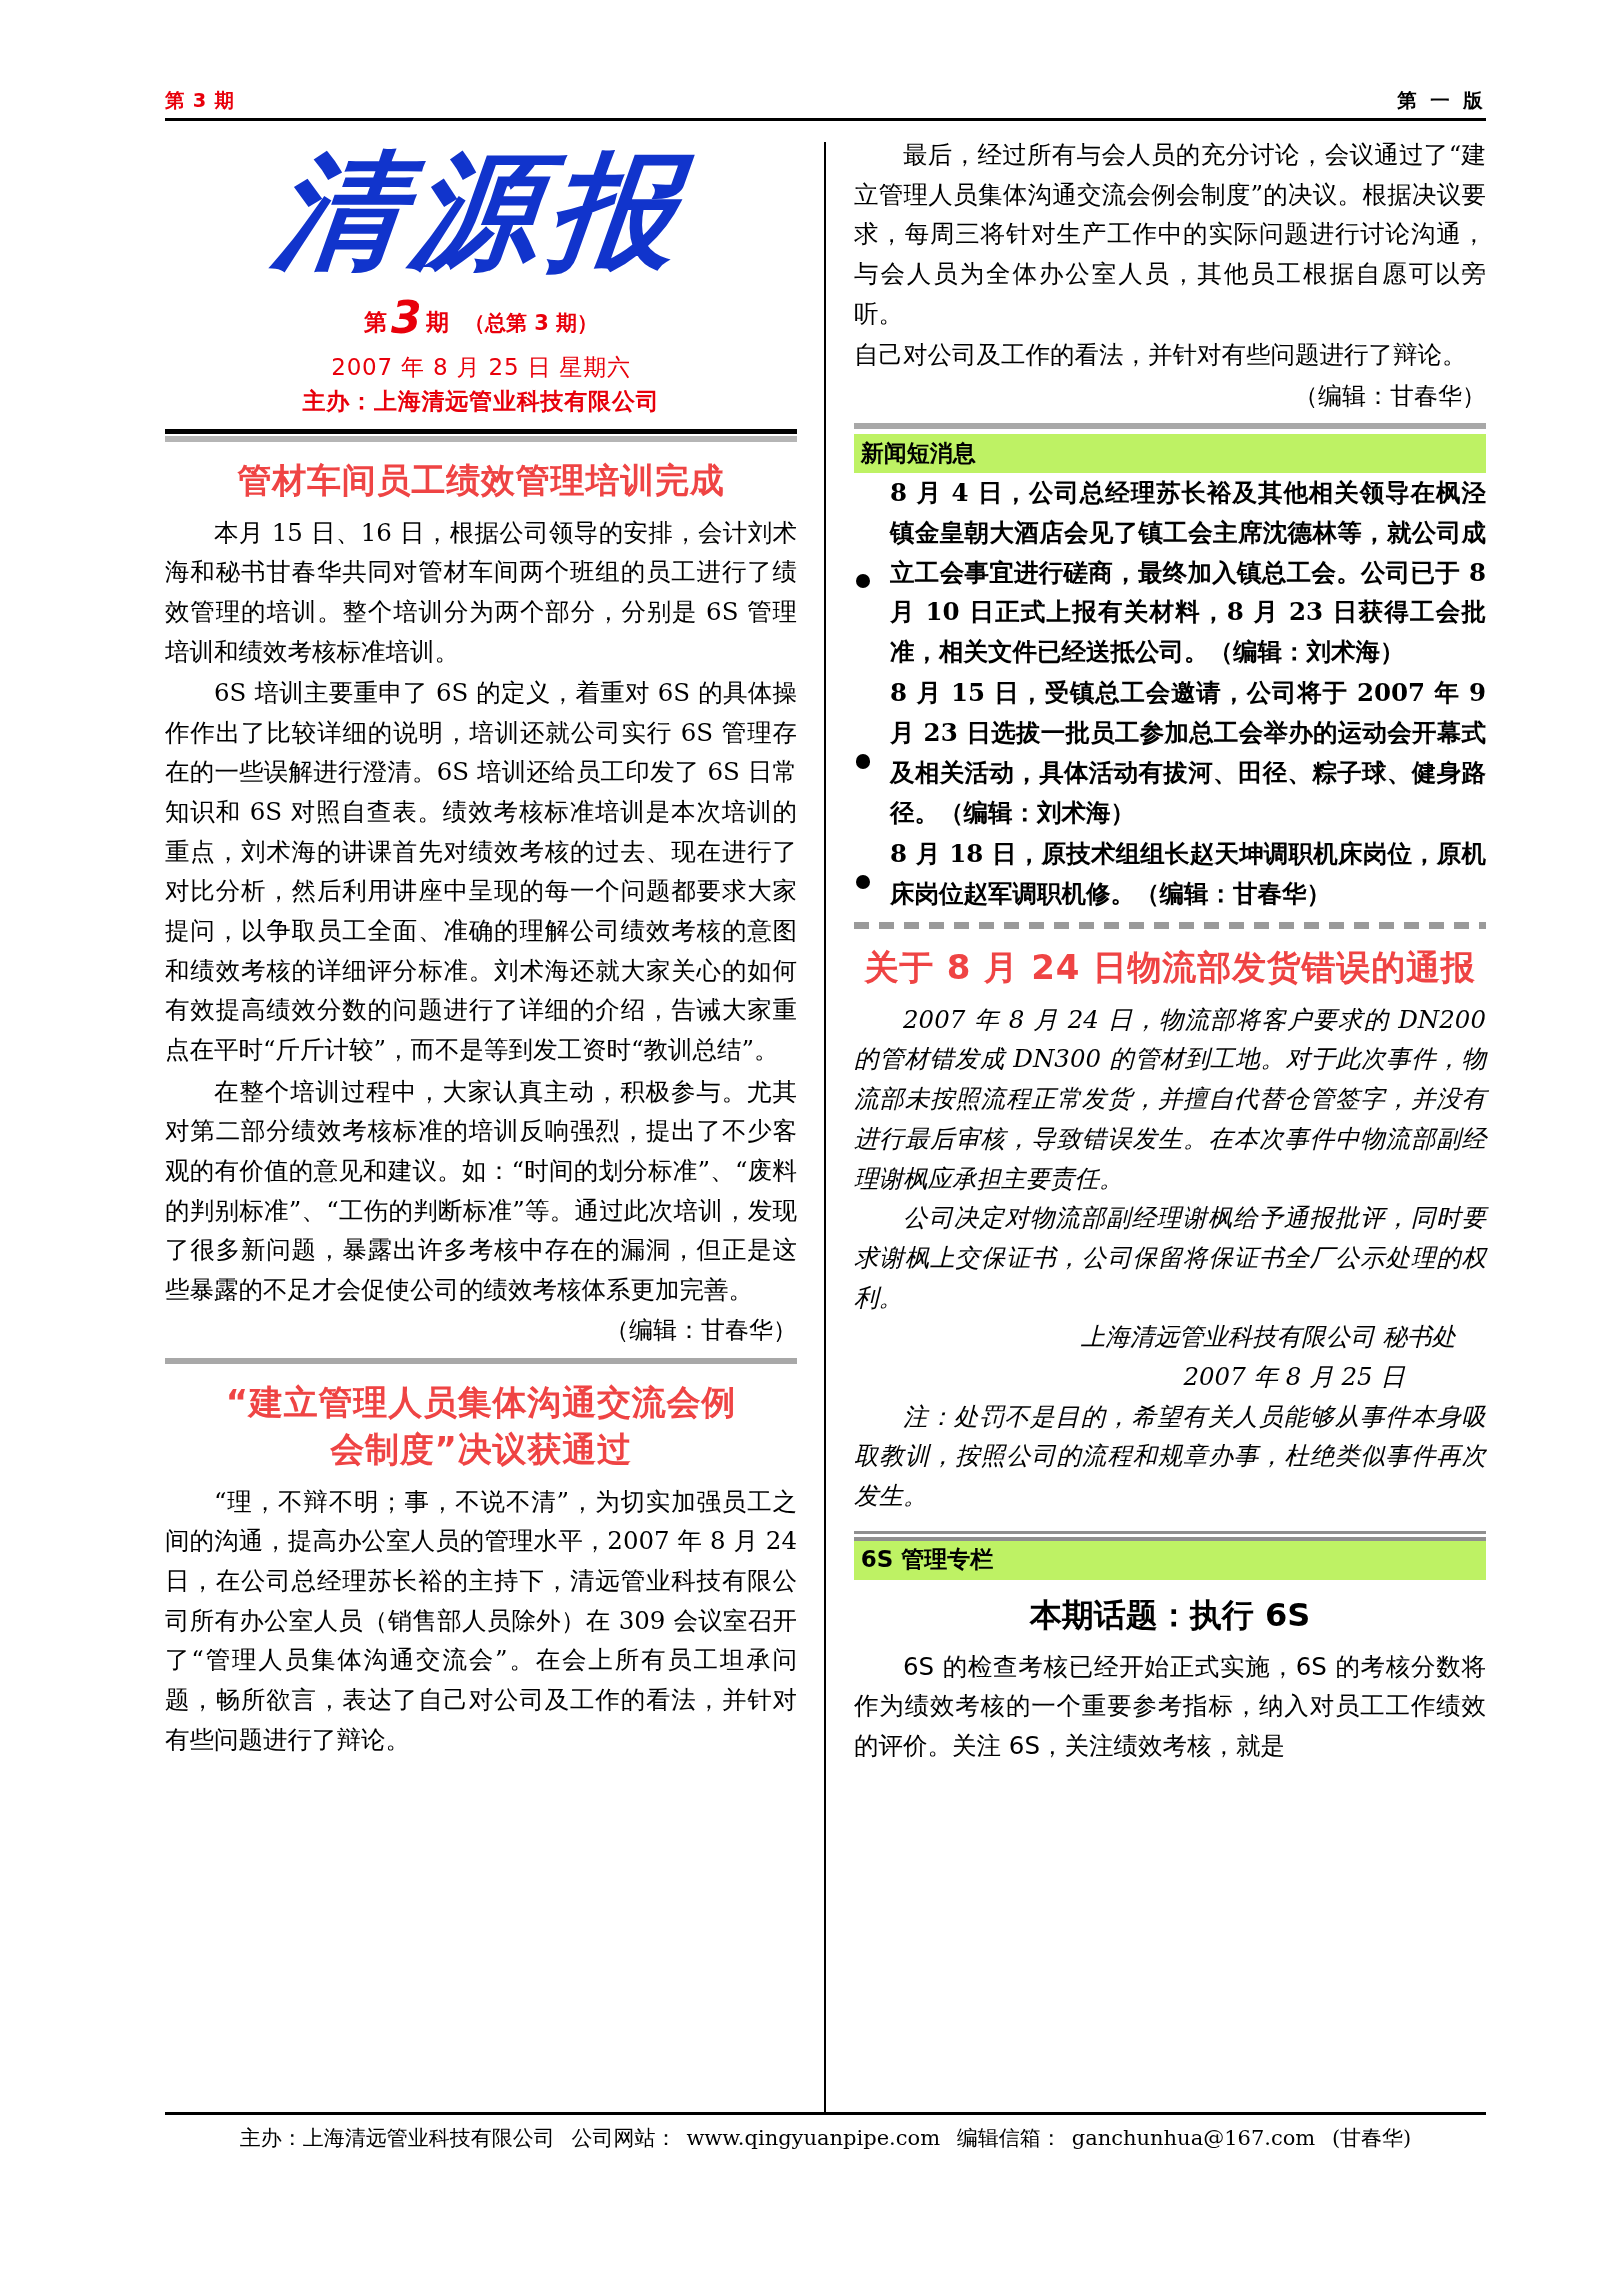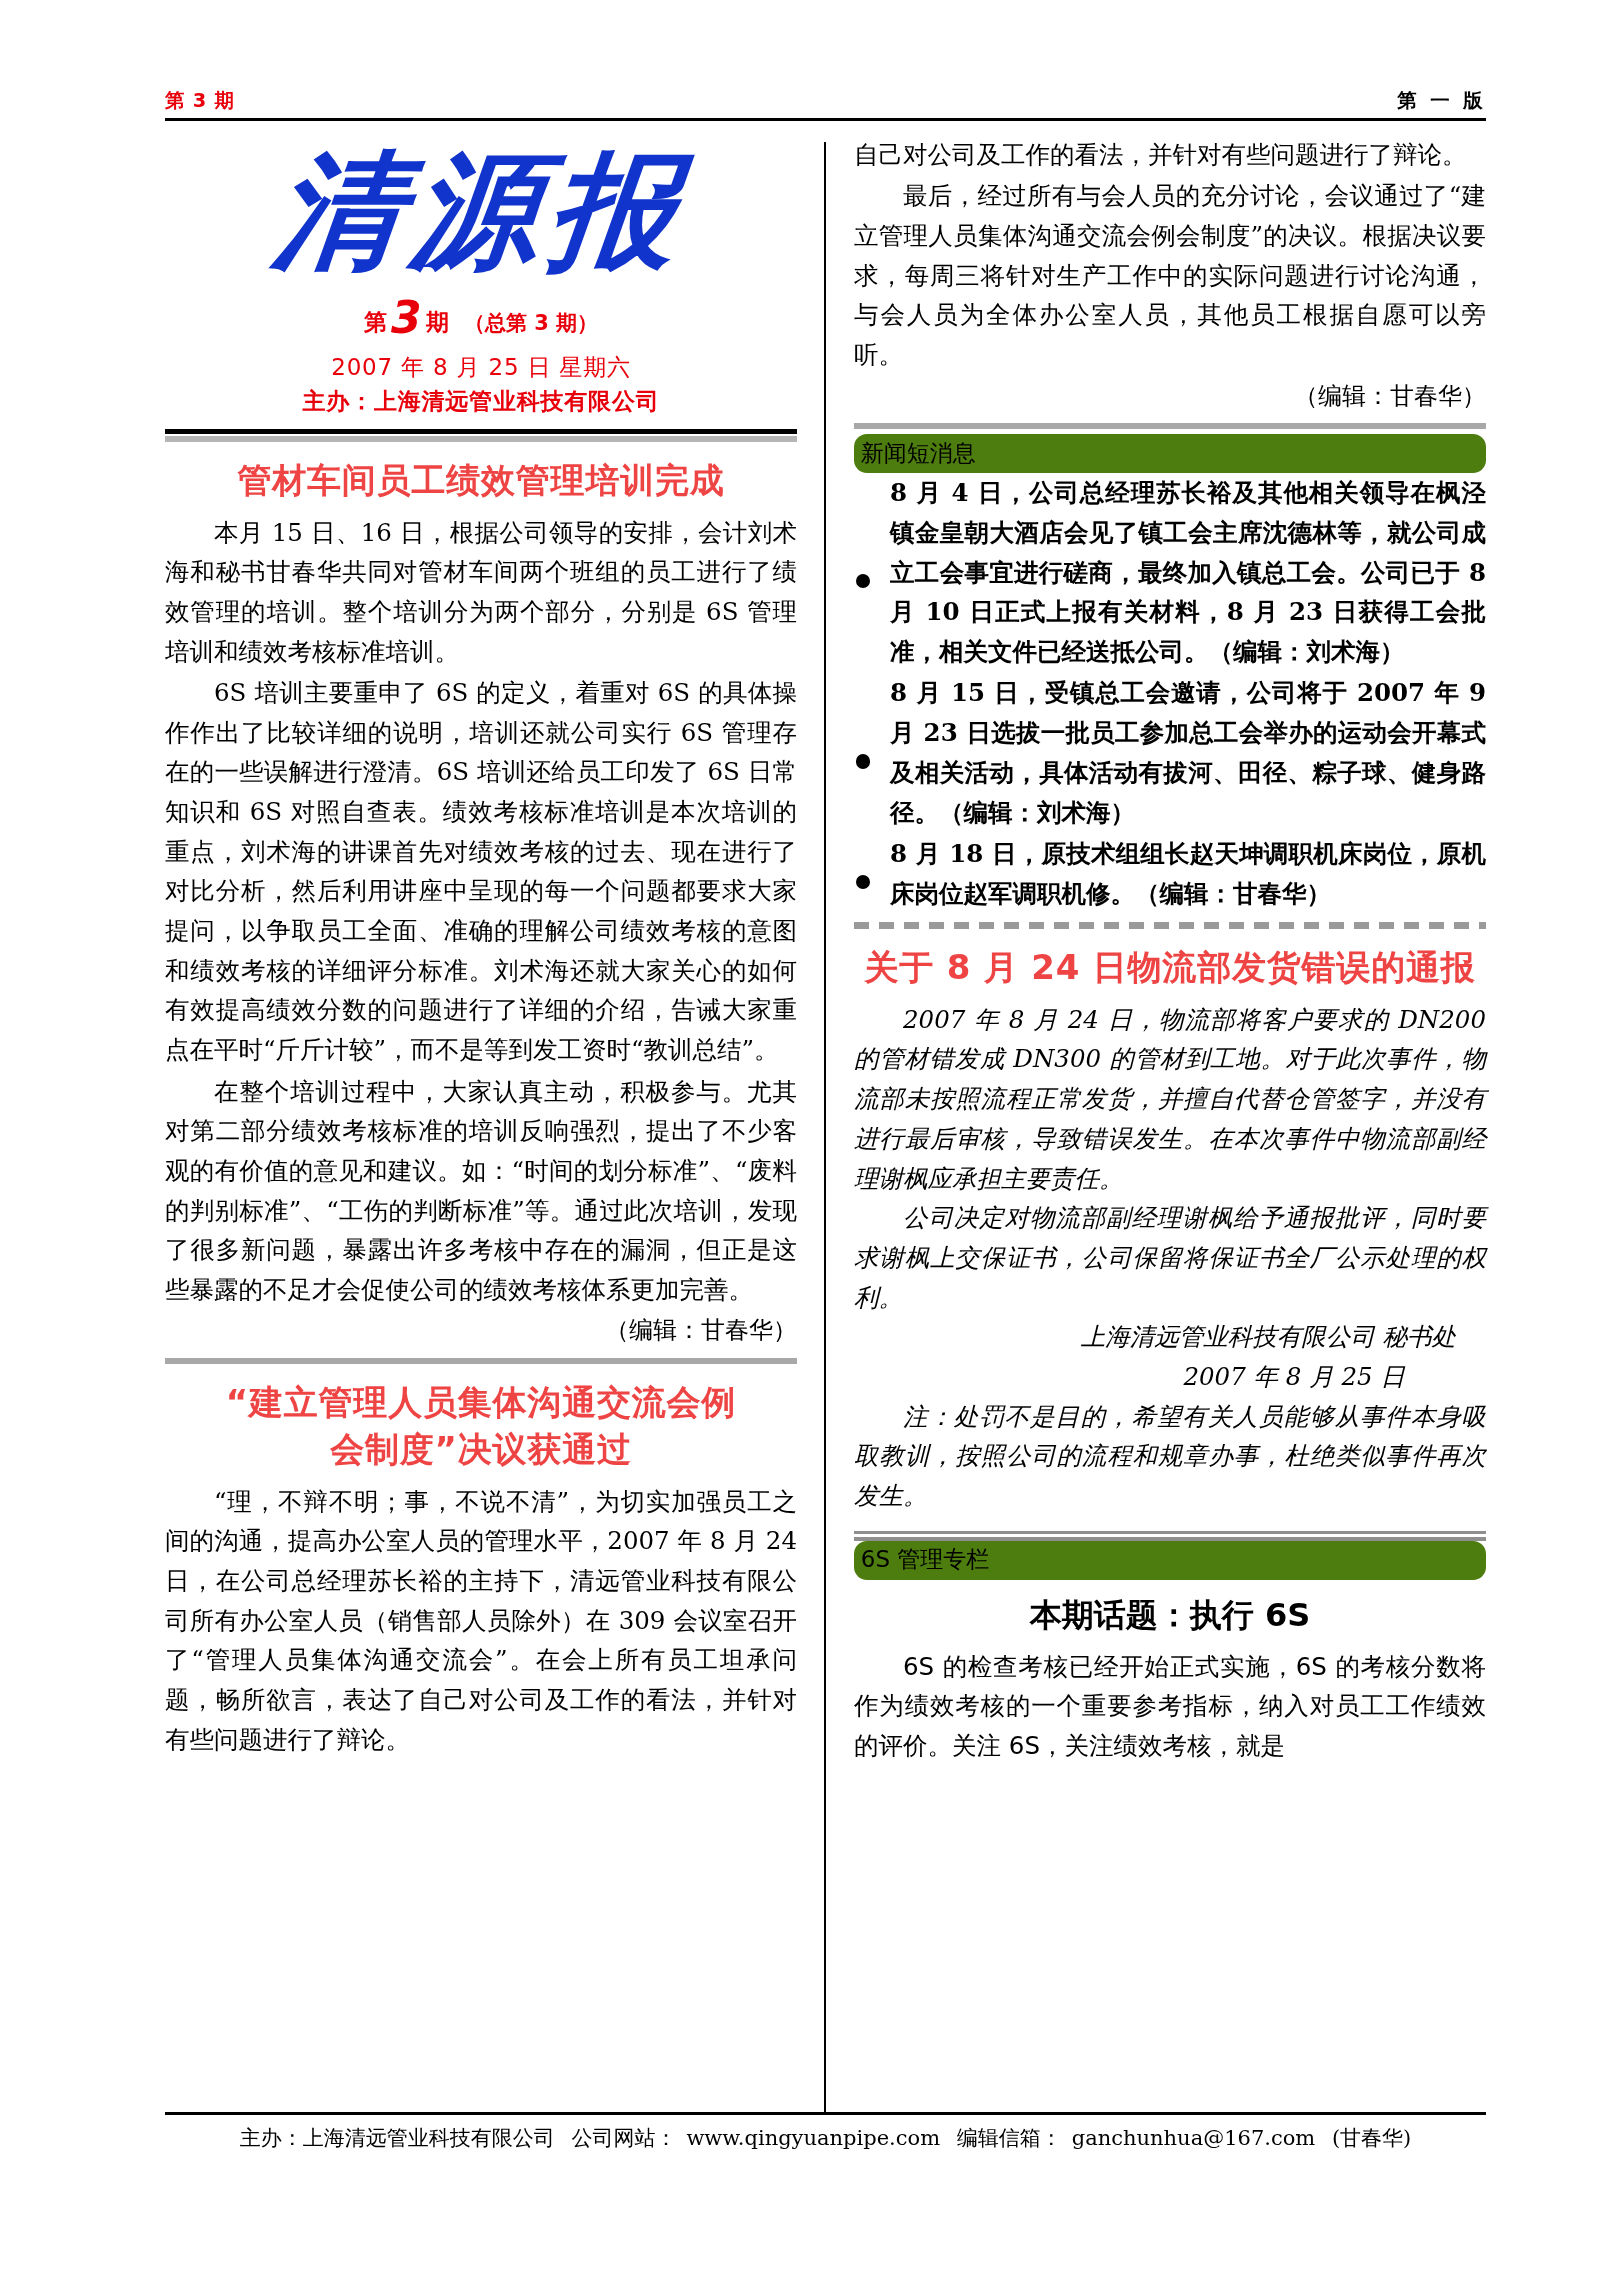--- a/index.html
+++ b/index.html
@@ -196,28 +196,27 @@
   .editor-line {
     font-family: "DejaVu Serif", serif;
     font-size: 24px;
     line-height: 1.6;
     text-align: right;
     margin-top: 1.7px;
   }
 
   
   .section-band {
-    background: #4d7c0f;
-    font-family: "DejaVu Sans", sans-serif;
-    font-weight: normal;
+    background: #bef264;
+    font-family: "DejaVu Sans", sans-serif;
+    font-weight: bold;
     font-size: 23px;
     color: #000;
     padding: 4.2px 6.8px 6px 6.8px;
     line-height: 1.25;
-    border-radius: 13px;
   }
 
   
   .brief {
     display: flex;
     align-items: center;
     margin-bottom: 1.7px;
     font-weight: bold;
   }
   .brief-dot {
@@ -332,22 +331,22 @@
       <div>“建立管理人员集体沟通交流会例</div>
       <div>会制度”决议获通过</div>
     </div>
 
     <p class="para">“理，不辩不明；事，不说不清”，为切实加强员工之间的沟通，提高办公室人员的管理水平，2007 年 8 月 24 日，在公司总经理苏长裕的主持下，清远管业科技有限公司所有办公室人员（销售部人员除外）在 309 会议室召开了“管理人员集体沟通交流会”。在会上所有员工坦承问题，畅所欲言，表达了自己对公司及工作的看法，并针对有些问题进行了辩论。</p>
 
   </div>
 
   <div class="col col-right">
 
+    <p class="para">最后，经过所有与会人员的充分讨论，会议通过了“建立管理人员集体沟通交流会例会制度”的决议。根据决议要求，每周三将针对生产工作中的实际问题进行讨论沟通，与会人员为全体办公室人员，其他员工根据自愿可以旁听。</p>
     <p class="para no-indent">自己对公司及工作的看法，并针对有些问题进行了辩论。</p>
-    <p class="para">最后，经过所有与会人员的充分讨论，会议通过了“建立管理人员集体沟通交流会例会制度”的决议。根据决议要求，每周三将针对生产工作中的实际问题进行讨论沟通，与会人员为全体办公室人员，其他员工根据自愿可以旁听。</p>
     <div class="editor-line">（编辑：甘春华）</div>
 
     <div class="rule-grey-single"></div>
     <div class="section-band">新闻短消息</div>
 
     <div class="brief">
       <div class="brief-dot"></div>
       <div class="brief-text">8 月 4 日，公司总经理苏长裕及其他相关领导在枫泾镇金皇朝大酒店会见了镇工会主席沈德林等，就公司成立工会事宜进行磋商，最终加入镇总工会。公司已于 8 月 10 日正式上报有关材料，8 月 23 日获得工会批准，相关文件已经送抵公司。（编辑：刘术海）</div>
     </div>
     <div class="brief">

